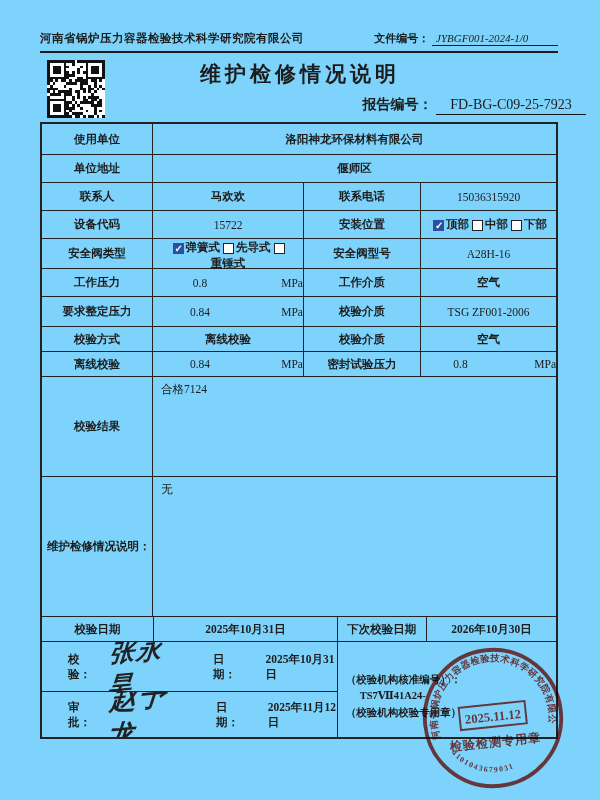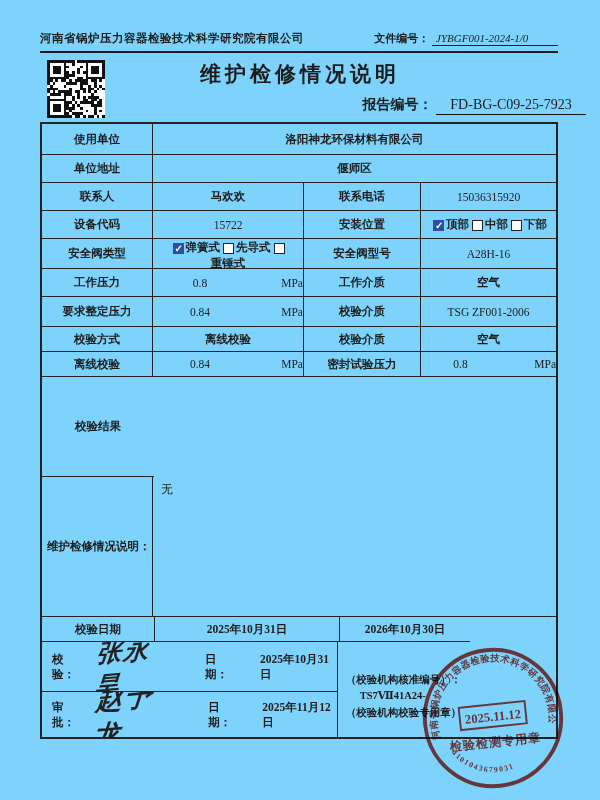--- a/index.html
+++ b/index.html
@@ -31,21 +31,21 @@
   .lab{font-weight:700;}
   .pcell .pv{flex:1;text-align:center;}
   .pcell .pu{width:56px;text-align:right;}
   .topleft{align-items:flex-start;justify-content:flex-start;text-align:left;padding:5px 8px;}
   .cbrow{flex-wrap:wrap;line-height:1.35;padding:1px 3px;}
   .cb{width:11px;height:11px;border:1.5px solid #222;display:inline-block;box-sizing:border-box;position:relative;margin:0 2px -1px 3px;background:#fff;}
   .cb.on{background:var(--check-color,#2b4ea6);border-color:var(--check-color,#2b4ea6);}
   .cb.on::after{content:"\2713";position:absolute;left:1px;top:-2px;color:#fff;font-size:10px;font-weight:700;}
   .opt{white-space:nowrap;font-weight:700;}
 
-  .sigrow{justify-content:center;text-align:left;padding-left:10px;}
+  .sigrow{justify-content:center;text-align:left;padding-left:26px;}
   .sigrow .slab{font-weight:700;}
   .sig{font-style:italic;font-weight:700;font-size:25px;display:inline-block;transform:rotate(-5deg) skewX(-10deg);margin:0 10px 0 10px;letter-spacing:2px;color:#222;}
   .sigrow .dlab{font-weight:700;margin-left:23px;}
   .sigrow .dval{margin-left:22px;}
 
   .orgcell{align-items:flex-start;justify-content:flex-start;text-align:left;padding:30px 6px 0 8px;font-size:10.5px;font-weight:700;line-height:1.55;display:block;}
   .orgcell .ind{margin-left:14px;font-weight:700;}
 
   
   .stamp{position:absolute;left:420px;top:645px;width:146px;height:146px;mix-blend-mode:multiply;opacity:.92;z-index:5;transform:rotate(-6deg);}
@@ -596,30 +596,32 @@
       </div>
       <div class="td lab" style="width:118px">密封试验压力</div>
       <div class="td pcell" style="width:136px">
         <span class="pv">0.8</span>
         <span class="pu">MPa</span>
       </div>
     </div>
 
     <div class="tr" style="height:100px">
       <div class="td lab" style="width:112px">校验结果</div>
+      <div class="td topleft" style="width:406px">合格7124</div>
     </div>
 
     <div class="tr" style="height:140px">
       <div class="td lab" style="width:112px;justify-content:flex-start;text-align:left;padding-left:5px;">维护检修情况说明：</div>
       <div class="td topleft" style="width:406px">无</div>
     </div>
 
     <div class="tr" style="height:25px">
       <div class="td lab" style="width:113px">校验日期</div>
       <div class="td lab" style="width:185px">2025年10月31日</div>
+      <div class="td lab" style="width:90px">下次校验日期</div>
       <div class="td lab" style="width:130px">2026年10月30日</div>
     </div>
 
     <div class="tr" style="height:95px">
       <div style="width:298px;box-sizing:border-box;border-right:1px solid #222;display:flex;flex-direction:column;">
         <div class="td sigrow" style="width:100%;height:50px;border-right:none;">
           <span class="slab">校验：</span>
           <span class="sig">张永昊</span>
           <span class="dlab">日期：</span>
           <span class="dval lab">2025年10月31日</span>

